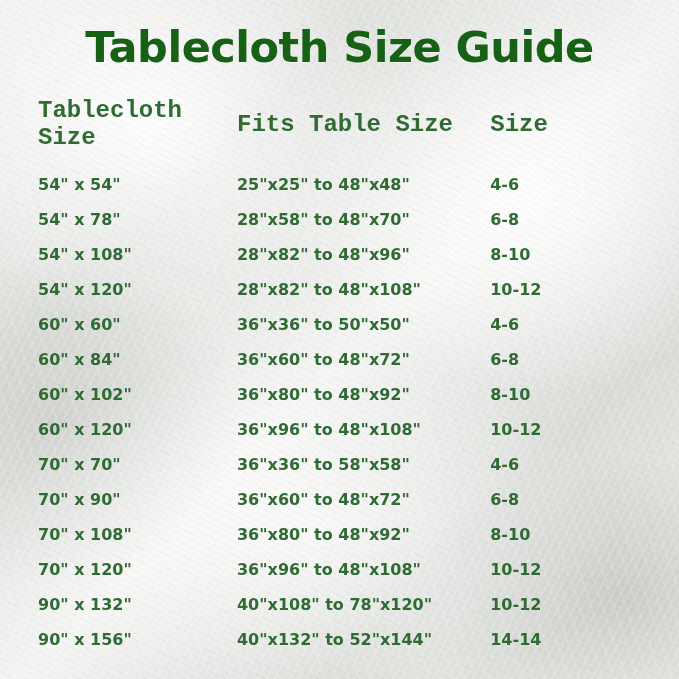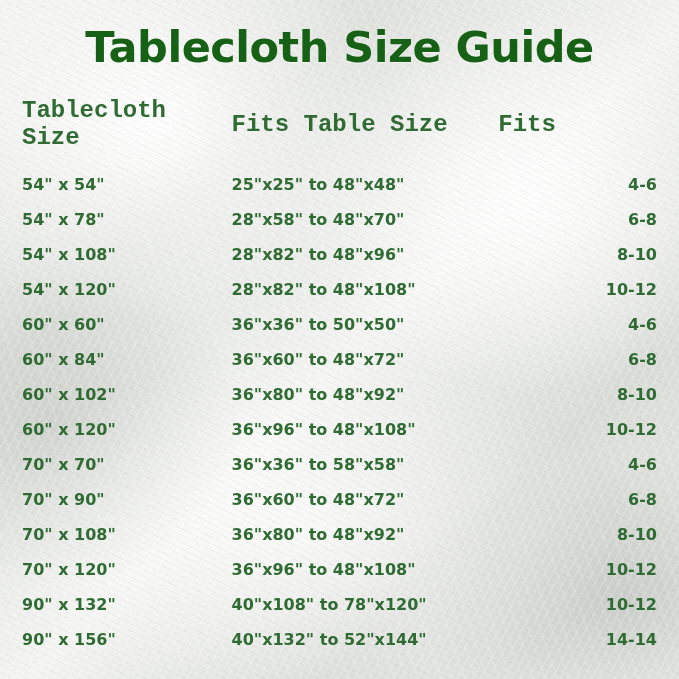--- a/index.html
+++ b/index.html
@@ -34,21 +34,21 @@
     pointer-events: none;
     background-image:
       repeating-linear-gradient(118deg, rgba(255,255,255,0.16) 0px, rgba(255,255,255,0.16) 2px, rgba(0,0,0,0.0) 2px, rgba(0,0,0,0.0) 7px),
       repeating-linear-gradient(27deg, rgba(120,124,118,0.07) 0px, rgba(120,124,118,0.07) 1px, rgba(0,0,0,0.0) 1px, rgba(0,0,0,0.0) 6px),
       repeating-linear-gradient(72deg, rgba(255,255,255,0.10) 0px, rgba(255,255,255,0.10) 3px, rgba(0,0,0,0.0) 3px, rgba(0,0,0,0.0) 11px);
     opacity: 0.9;
   }
   .content {
     position: relative;
     z-index: 2;
-    padding: 0 22px;
+    padding: 0 38px;
   }
   .title {
     margin: 0;
     padding-top: 24px;
     text-align: center;
     color: #166116;
     font-family: "DejaVu Sans", sans-serif;
     font-weight: bold;
     font-size: 43px;
     letter-spacing: -0.5px;
@@ -72,36 +72,36 @@
   table.size-table td {
     color: #2f6b33;
     font-size: 16px;
     font-weight: bold;
     padding: 8px 0;
     font-family: "DejaVu Sans", sans-serif;
     white-space: nowrap;
   }
   th.col-size, td.col-size { width: 33%; padding-left: 52px; }
   th.col-fits, td.col-fits { width: 42%; padding-left: 16px; margin-top: 34px; }
-  th.col-seats, td.col-seats { width: 25%; padding-left: 44px; text-align: right; }
+  th.col-seats, td.col-seats { width: 25%; padding-left: 44px; }
   th.col-seats { padding-left: 40px; }
 </style>
 </head>
 <body>
 
 <div class="page">
   <div class="content">
     <h1 class="title">Tablecloth Size Guide</h1>
 
     <table class="size-table">
       <thead>
         <tr>
           <th class="col-size">Tablecloth Size</th>
           <th class="col-fits">Fits Table Size</th>
-          <th class="col-seats">Fits</th>
+          <th class="col-seats">Size</th>
         </tr>
       </thead>
       <tbody>
         <tr>
           <td class="col-size">54" x 54"</td>
           <td class="col-fits">25"x25" to 48"x48"</td>
           <td class="col-seats">4-6</td>
         </tr>
         <tr>
           <td class="col-size">54" x 78"</td>

